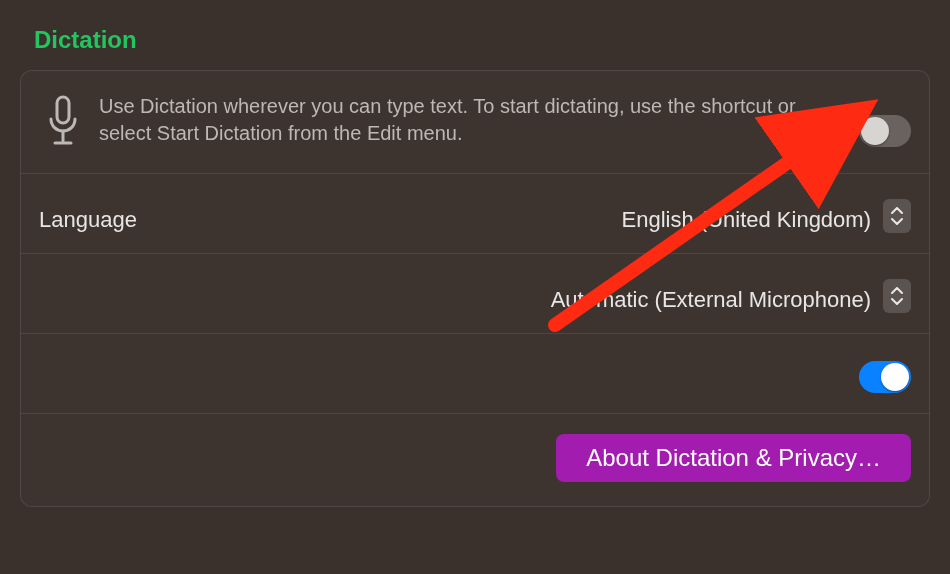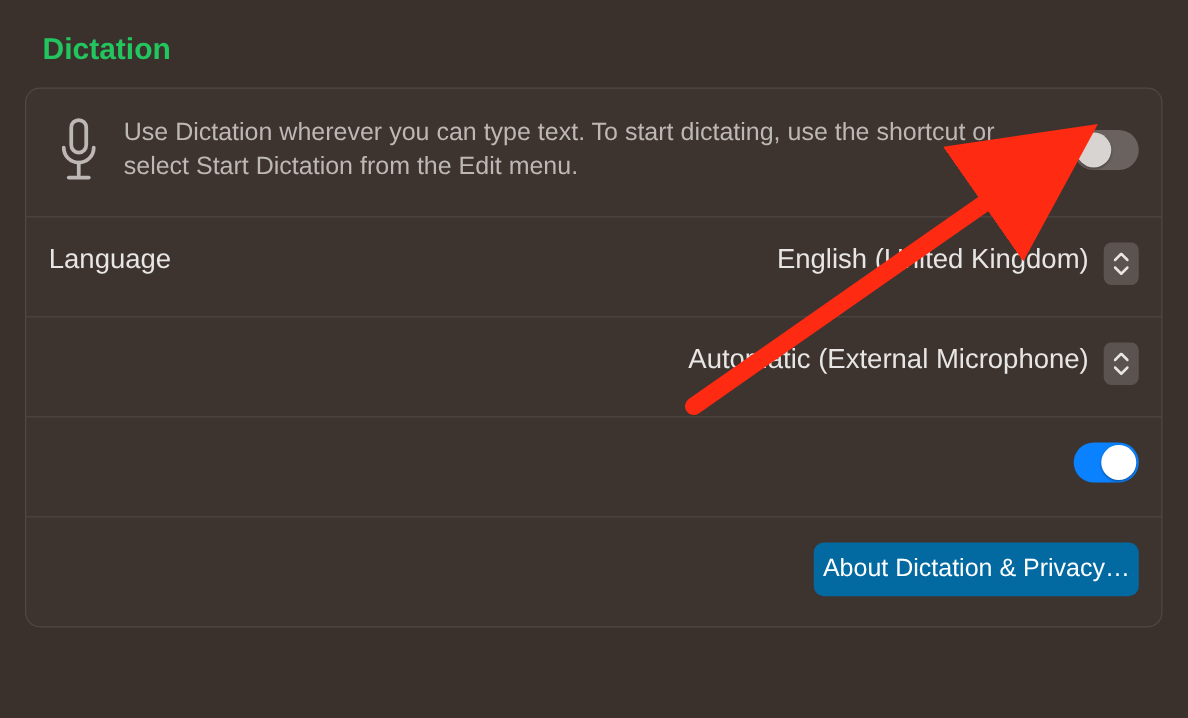--- a/index.html
+++ b/index.html
@@ -19,27 +19,27 @@
       margin: 0 0 16px 14px;
     }
     .panel {
       border: 1px solid rgba(255,255,255,0.10);
       border-radius: 12px;
       padding: 0;
       background: rgba(255,255,255,0.015);
     }
     .row {
       display: flex;
-      align-items: flex-start;
+      align-items: flex-end;
       padding: 20px 18px;
       border-bottom: 1px solid rgba(255,255,255,0.09);
       min-height: 80px;
     }
     .row:last-of-type { border-bottom: none; }
-    .intro-row { align-items: center; padding: 22px 18px 26px 18px; }
+    .intro-row { align-items: flex-end; padding: 22px 18px 26px 18px; }
     .mic-icon-wrap {
       width: 48px;
       flex: 0 0 48px;
       margin-right: 12px;
       display: flex;
       align-items: flex-start;
       justify-content: center;
     }
     .intro-text {
       flex: 1 1 auto;
@@ -102,26 +102,26 @@
       gap: 2px;
       flex: 0 0 auto;
     }
     .stepper svg { display: block; }
     .footer-row {
       display: flex;
       justify-content: flex-end;
       padding: 20px 18px 24px 18px;
     }
     .btn {
-      background: #0369a1;
+      background: #a21caf;
       color: #ffffff;
-      font-size: 20px;
+      font-size: 24px;
       border: none;
       border-radius: 8px;
-      padding: 10px 7px;
+      padding: 10px 30px;
       cursor: pointer;
       font-family: inherit;
     }
     .annotation-arrow {
       position: absolute;
       pointer-events: none;
       left: 0; top: 0;
       width: 950px;
       height: 574px;
     }

